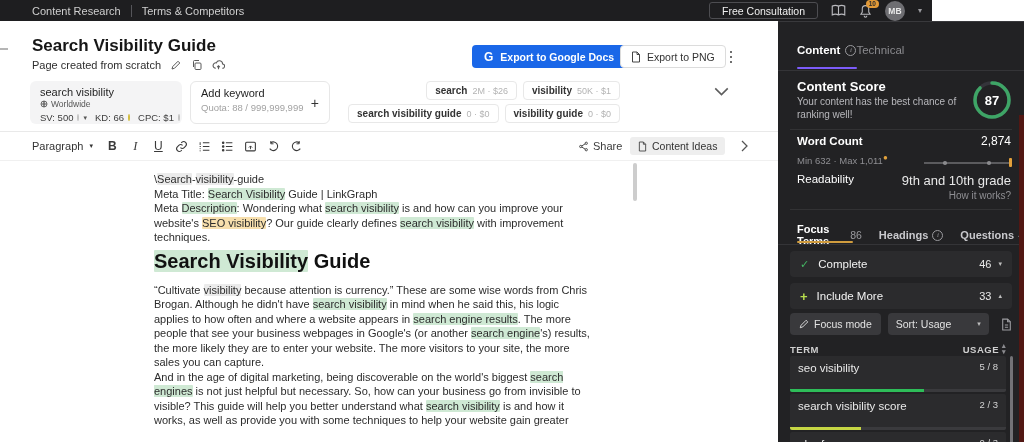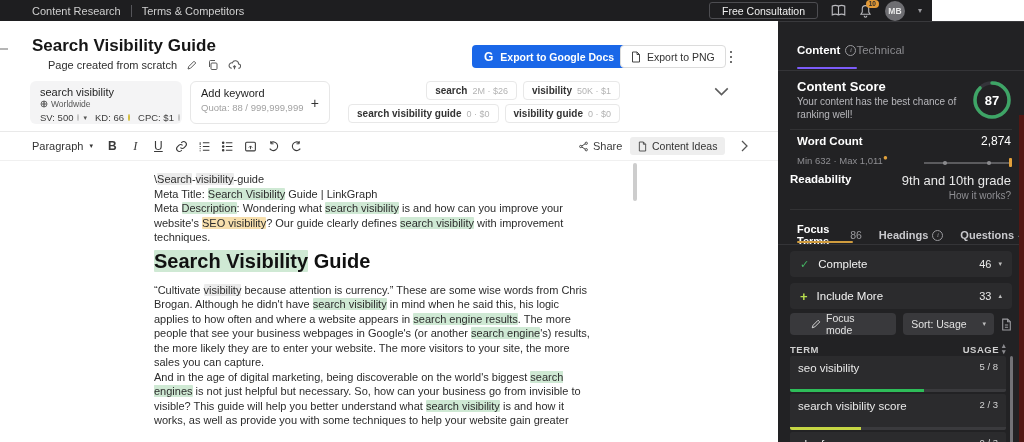--- a/index.html
+++ b/index.html
@@ -15,21 +15,21 @@
   .consult-btn { border:1px solid #4d4d51; border-radius:3px; color:#f0f0f0; font-size:10.5px; padding:2px 12px; background:transparent; height:17px; display:flex; align-items:center; cursor:pointer; }
   .nav-ic { color:#b9b9bd; position:relative; }
   .badge { position:absolute; top:-4px; right:-7px; background:#e29a38; color:#2b2b2b; font-size:6.5px; font-weight:bold; border-radius:6px; padding:1px 3px; line-height:1; }
   .avatar { width:20px; height:20px; border-radius:50%; background:#6e6e72; color:#e9e9e9; font-size:8.5px; font-weight:bold; display:flex; align-items:center; justify-content:center; }
   .caret { color:#9a9a9e; font-size:8px; }
 
   
   .main { position:absolute; left:0; top:21px; width:778px; height:421px; background:#fff; }
   .collapse-handle { position:absolute; left:0; top:27px; width:8px; height:2px; background:#b5b5b5; }
   .page-title { position:absolute; left:32px; top:15px; font-size:17px; font-weight:bold; color:#161616; }
-  .subtitle-row { position:absolute; left:48px; top:38px; display:flex; align-items:center; gap:9px; }
+  .subtitle-row { position:absolute; left:32px; top:38px; display:flex; align-items:center; gap:9px; }
   .subtitle { font-size:11px; color:#2e2e2e; }
   .sub-ic { color:#5a5a5a; cursor:pointer; }
   .gdocs-btn { position:absolute; left:472px; top:24px; height:23px; background:#1a67e8; border:none; border-radius:4px; color:#fff; display:flex; align-items:center; gap:7px; padding:0 12px; cursor:pointer; }
   .gdocs-g { font-weight:bold; font-size:12px; }
   .gdocs-label { font-size:10.5px; font-weight:600; }
   .png-btn { position:absolute; left:620px; top:24px; height:23px; background:#fff; border:1px solid #dcdcdc; border-radius:4px; color:#333; display:flex; align-items:center; gap:6px; padding:0 10px; font-size:10.5px; cursor:pointer; }
   .kebab { position:absolute; left:725px; top:25px; width:12px; height:22px; display:flex; flex-direction:column; align-items:center; justify-content:center; gap:2.5px; cursor:pointer; }
   .kebab i { width:2.5px; height:2.5px; border-radius:50%; background:#3f3f3f; }
 
   
@@ -90,41 +90,41 @@
   .score-val { position:absolute; left:193px; top:57px; width:42px; height:42px; display:flex; align-items:center; justify-content:center; color:#fff; font-size:13px; font-weight:bold; }
   .sb-border2 { position:absolute; left:12px; top:107px; width:222px; height:1px; background:#323234; }
   .wc-label { position:absolute; left:19px; top:113px; font-size:11.5px; font-weight:bold; color:#fff; }
   .wc-value { position:absolute; right:13px; top:112px; font-size:12px; color:#fff; }
   .wc-range { position:absolute; left:19px; top:131px; font-size:9.5px; color:#8f8f93; }
   .wc-star { color:#e2a23c; font-size:8px; vertical-align:super; }
   .wc-slider { position:absolute; left:146px; top:136px; width:88px; height:9px; cursor:pointer; }
   .wc-track { position:absolute; left:0; top:4px; width:100%; height:1.5px; background:#5b5b5e; }
   .wc-dot { position:absolute; top:3px; width:3.5px; height:3.5px; border-radius:50%; background:#8a8a8d; }
   .wc-handle { position:absolute; right:0; top:0; width:3.5px; height:9px; background:#e3a13b; border-radius:1px; }
-  .read-label { position:absolute; left:12px; top:151px; font-size:11.5px; font-weight:bold; color:#fff; }
+  .read-label { position:absolute; left:19px; top:151px; font-size:11.5px; font-weight:normal; color:#fff; }
   .read-value { position:absolute; right:13px; top:151px; font-size:13px; color:#e8e8e8; }
   .read-link { position:absolute; right:13px; top:168px; font-size:10px; color:#8f8f93; cursor:pointer; }
   .sb-border3 { position:absolute; left:12px; top:187px; width:222px; height:1px; background:#323234; }
   .term-tabs { position:absolute; left:19px; top:201px; display:flex; gap:17px; align-items:center; }
   .term-tab { display:flex; align-items:center; gap:4px; font-size:11px; cursor:pointer; }
   .term-tab .t { color:#fff; font-weight:bold; }
   .term-tab.inactive .t { color:#c9c9cd; font-weight:600; }
   .term-tab .c { color:#9a9a9e; font-size:10.5px; }
   .sb-underline-gold { position:absolute; left:19px; top:219px; width:56px; height:2px; background:#d09c3e; border-radius:1px; }
   .sb-border4 { position:absolute; left:0; top:222px; width:246px; height:1px; background:#343437; }
   .acc-row { position:absolute; left:12px; width:222px; height:26px; background:#2b2b2d; border-radius:4px; display:flex; align-items:center; padding:0 10px; gap:9px; cursor:pointer; }
   .acc-complete { top:229px; }
   .acc-include { top:261px; }
   .acc-check { color:#45b764; font-size:11px; }
   .acc-plus { color:#b7dd4d; font-size:13px; font-weight:bold; }
   .acc-label { color:#f2f2f2; font-size:11.5px; }
   .acc-count { margin-left:auto; color:#e8e8e8; font-size:11px; display:flex; align-items:center; gap:7px; }
   .acc-caret { color:#bdbdbd; font-size:7px; }
   .ctrl-row { position:absolute; left:12px; top:291px; width:222px; display:flex; align-items:center; gap:7px; }
-  .focus-btn { height:22px; background:#39393c; border-radius:4px; color:#e2e2e2; font-size:10.5px; display:flex; align-items:center; gap:5px; padding:0 21px; cursor:pointer; }
+  .focus-btn { height:22px; background:#39393c; border-radius:4px; color:#e2e2e2; font-size:10.5px; display:flex; align-items:center; gap:5px; padding:0 9px; cursor:pointer; }
   .sort-btn { height:22px; background:#39393c; border-radius:4px; color:#e2e2e2; font-size:10.5px; display:flex; align-items:center; padding:0 8px; width:101px; cursor:pointer; }
   .sort-caret { margin-left:auto; color:#bdbdbd; font-size:7px; }
   .export-terms-ic { margin-left:auto; color:#9c9ca0; cursor:pointer; }
   .tbl-head { position:absolute; left:12px; top:321px; width:216px; display:flex; align-items:center; }
   .tbl-term-h { font-size:9.5px; font-weight:bold; color:#cfcfcf; letter-spacing:0.5px; }
   .tbl-usage-h { margin-left:auto; font-size:9.5px; font-weight:bold; color:#cfcfcf; letter-spacing:0.5px; display:flex; align-items:center; gap:3px; }
   .sort-arrows { color:#8c8c90; font-size:7px; line-height:6px; display:flex; flex-direction:column; }
   .term-list { position:absolute; left:12px; top:334px; width:216px; }
   .term-row { position:relative; height:36px; background:#2b2b2d; margin-bottom:2px; border-radius:2px; padding:6px 8px 0 8px; cursor:pointer; }
   .term-name { font-size:11.5px; color:#e9e9e9; }

